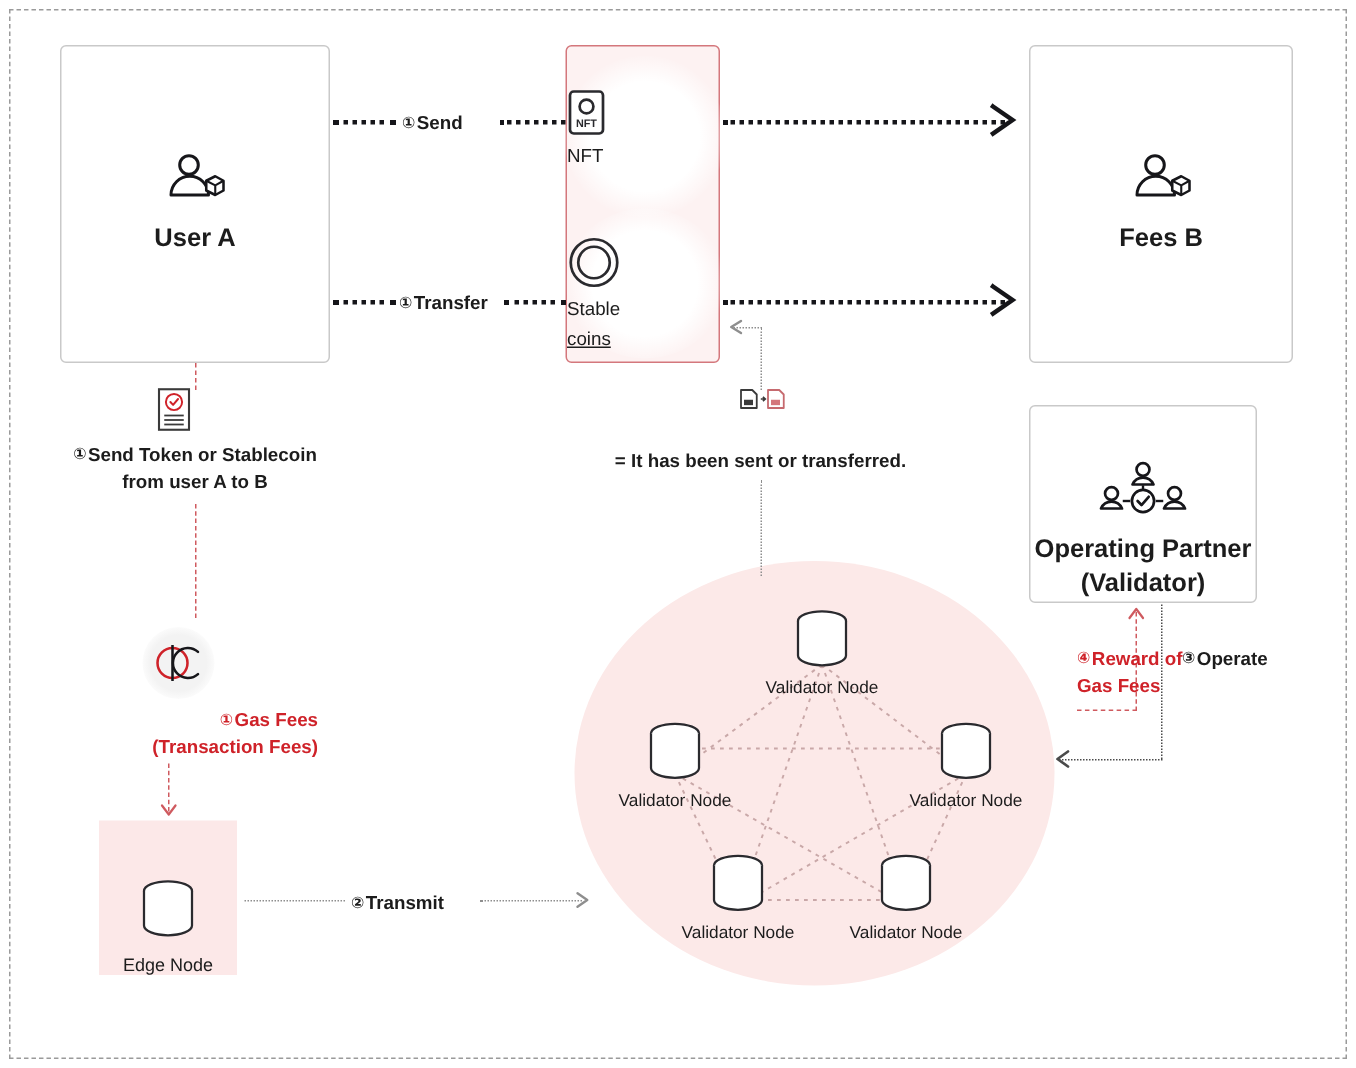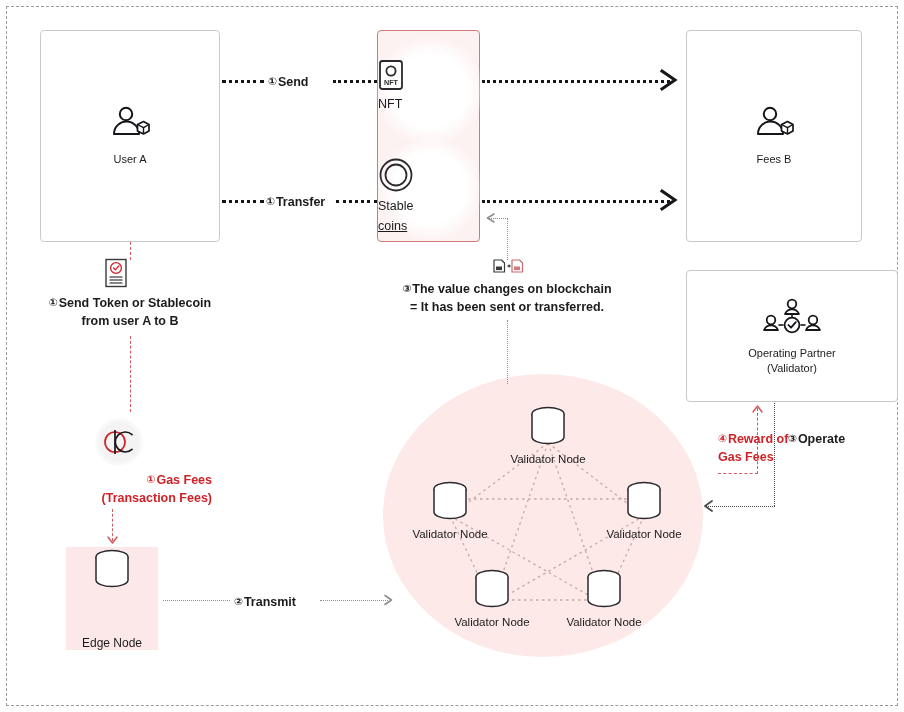--- a/index.html
+++ b/index.html
@@ -26,23 +26,23 @@
     border:1px solid #c9c9c9;
     border-radius:4px;
     background:#ffffff;
     box-sizing:border-box;
     display:flex;
     flex-direction:column;
     align-items:center;
     justify-content:center;
   }
   .box .cap{
-    font-size:11px;
+    font-size:17px;
     color:#1c1c1c;
-    font-weight:400;
+    font-weight:700;
     text-align:center;
     line-height:1.35;
   }
   .box .ico{margin-bottom:9px;display:block;}
 
   
   #token-box{
     position:absolute;
     left:377px;top:30px;width:103px;height:212px;
     border:1px solid #d4777c;
@@ -64,21 +64,21 @@
   .token-item .lbl{
     font-size:12.5px;color:#1c1c1c;text-align:center;line-height:1.25;margin-top:6px;
   }
 
   
   #edge-box{
     position:absolute;
     left:66px;top:547px;width:92px;height:103px;
     background:#fce8e8;
     box-sizing:border-box;
-    display:flex;flex-direction:column;align-items:center;justify-content:space-between;
+    display:flex;flex-direction:column;align-items:center;justify-content:flex-end;
   }
   #edge-box .lbl{font-size:12px;color:#1c1c1c;margin-top:8px;}
 
   
   #validator-circle{
     position:absolute;
     left:383px;top:374px;width:320px;height:283px;
     border-radius:50%;
     background:#fce9e8;
   }
@@ -191,21 +191,21 @@
       <svg width="40" height="38" viewBox="0 0 40 38">
         <circle cx="16" cy="9" r="6.2" fill="none" stroke="#16161a" stroke-width="2"></circle>
         <path d="M4 29 A12.5 12.5 0 0 1 29 29 L4 29 Z" fill="none" stroke="#16161a" stroke-width="2" stroke-linejoin="round"></path>
         <path d="M27.5 19.5 L33.5 16.5 L39 19.5 L39 26 L33.5 29 L27.5 26 Z" fill="#fff" stroke="#16161a" stroke-width="1.7" stroke-linejoin="round"></path>
         <path d="M27.5 19.5 L33.5 22.6 L39 19.5 M33.5 22.6 L33.5 29" fill="none" stroke="#16161a" stroke-width="1.4"></path>
       </svg>
     </span>
     <span class="cap">Fees B</span>
   </div>
 
-  <div class="box" id="operating-partner-box" style="left:686px;top:270px;width:212px;height:132px;">
+  <div class="box" id="operating-partner-box" style="left:686px;top:270px;width:152px;height:132px;justify-content:flex-end;">
     <span class="ico">
       <svg width="62" height="40" viewBox="0 0 62 40">
         <circle cx="31" cy="7" r="4.3" fill="none" stroke="#16161a" stroke-width="1.8"></circle>
         <path d="M24 17 A7.6 7.6 0 0 1 38 17 Z" fill="none" stroke="#16161a" stroke-width="1.8" stroke-linejoin="round"></path>
         <line x1="31" y1="17.5" x2="31" y2="21" stroke="#16161a" stroke-width="1.6"></line>
         <line x1="17.5" y1="28" x2="22.5" y2="28" stroke="#16161a" stroke-width="1.6"></line>
         <line x1="39.5" y1="28" x2="44.5" y2="28" stroke="#16161a" stroke-width="1.6"></line>
         <circle cx="31" cy="28" r="7.4" fill="#fff" stroke="#16161a" stroke-width="1.8"></circle>
         <path d="M27.4 28 L30 30.7 L34.8 25.2" fill="none" stroke="#16161a" stroke-width="1.8" stroke-linecap="round" stroke-linejoin="round"></path>
         <circle cx="10" cy="23" r="4.3" fill="none" stroke="#16161a" stroke-width="1.8"></circle>
@@ -325,21 +325,21 @@
     <svg width="30" height="16" viewBox="0 0 30 16">
       <path d="M1 2 L8.5 2 L11.5 5 L11.5 14 L1 14 Z" fill="#fff" stroke="#3a3a3a" stroke-width="1.2" stroke-linejoin="round"></path>
       <rect x="3" y="8.5" width="6" height="3.6" fill="#3a3a3a"></rect>
       <path d="M14.2 8 L16.6 8 M15.6 6.6 L17.2 8 L15.6 9.4" stroke="#3a3a3a" stroke-width="1.1" fill="none"></path>
       <path d="M19 2 L26.5 2 L29.5 5 L29.5 14 L19 14 Z" fill="#fff" stroke="#c66a6f" stroke-width="1.2" stroke-linejoin="round"></path>
       <rect x="21" y="8.5" width="6" height="3.6" fill="#d4777c"></rect>
     </svg>
   </span>
 
   <div class="lab center" style="left:355px;top:280px;width:304px;text-align:center;">
-    <span><span class="num">③</span><span>The value changes on blockchain</span></span><br>
+    <br>
     <span>= It has been sent or transferred.</span>
   </div>
 
   <div class="vdot-thin" style="left:507px;top:320px;height:64px;"></div>
 
   <div class="vdash-red" style="left:130px;top:242px;height:18px;"></div>
   <span style="position:absolute;left:104px;top:258px;">
     <svg width="24" height="30" viewBox="0 0 24 30">
       <rect x="2" y="1.5" width="20" height="27" fill="#fff" stroke="#3a3a3a" stroke-width="1.4"></rect>
       <circle cx="12" cy="10" r="5.4" fill="none" stroke="#cf2229" stroke-width="1.3"></circle>

